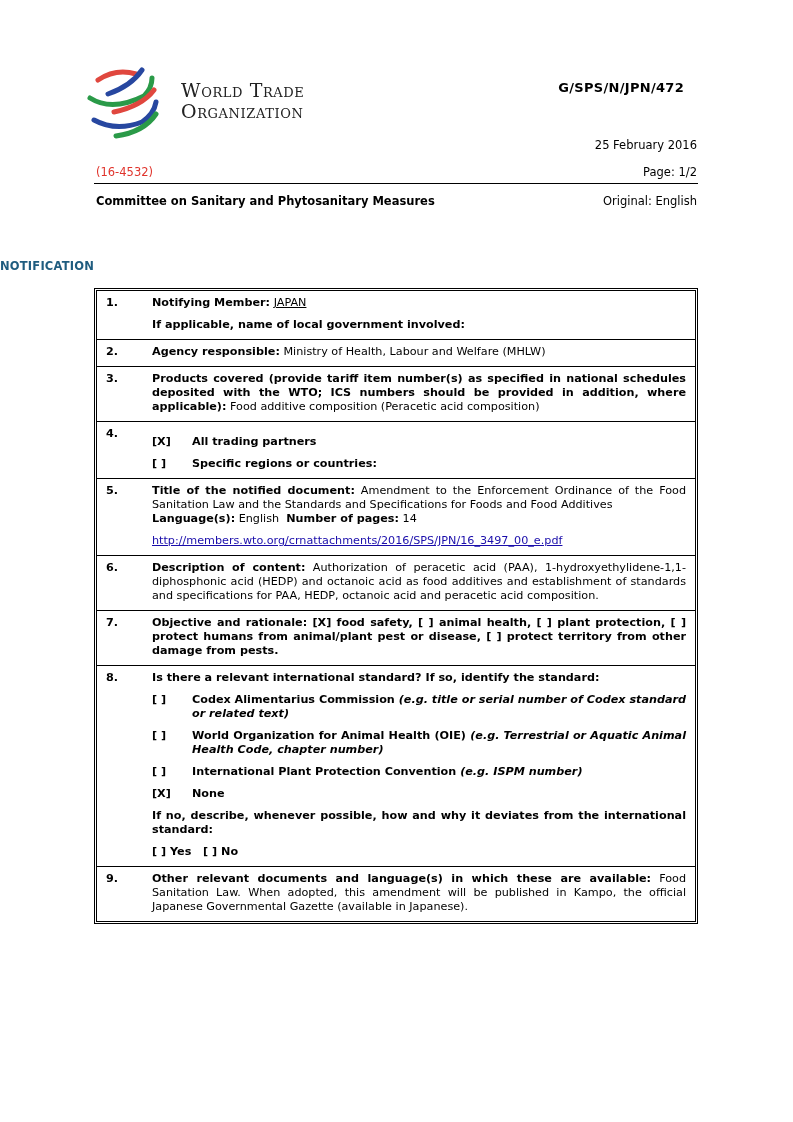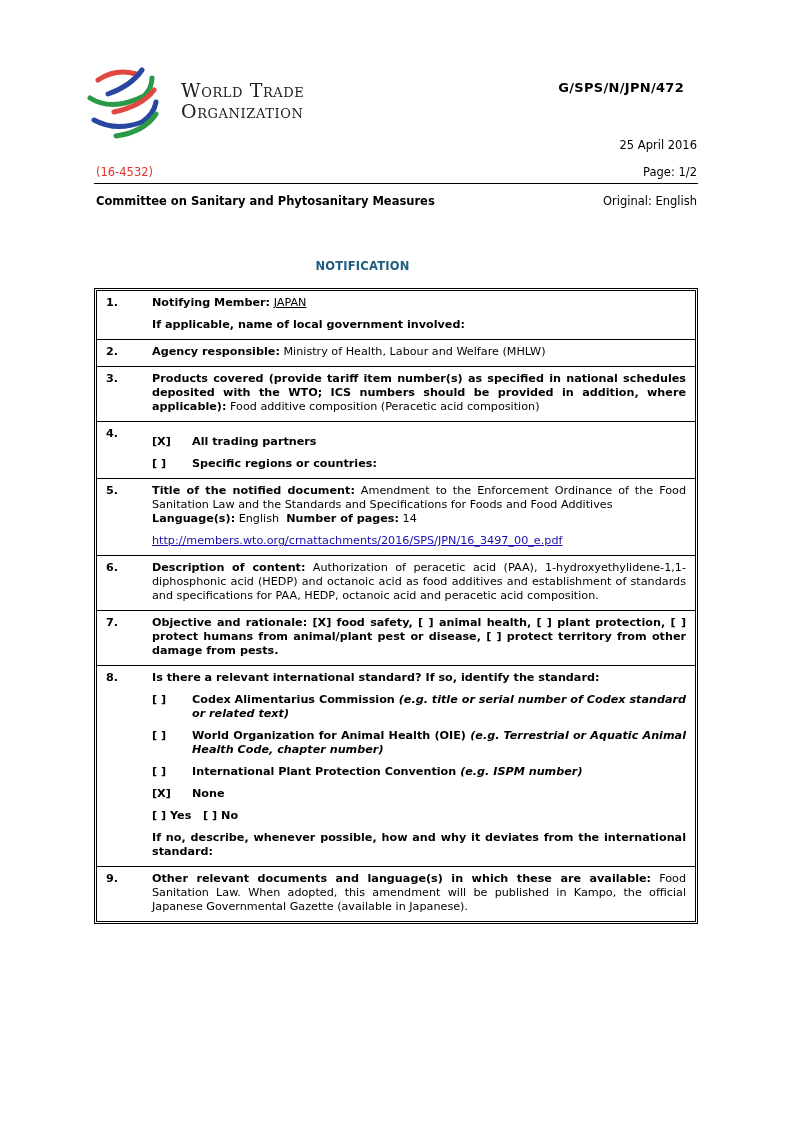--- a/index.html
+++ b/index.html
@@ -7,21 +7,21 @@
   .abs { position:absolute; }
   .logo { left:86px; top:62px; width:80px; height:80px; }
   .org-name { left:181px; top:80px; font-family:"DejaVu Serif", serif; font-size:17px; letter-spacing:0.6px; line-height:21px; color:#222; }
   .symbol { right:109px; top:80px; font-size:13px; font-weight:bold; letter-spacing:0.3px;text-align:center; }
   .date { right:96px; top:138px; font-size:11.5px; }
   .jobno { left:96px; top:165px; font-size:11.5px; color:#e0342c; }
   .page { right:96px; top:165px; font-size:11.5px; }
   .hrule { left:94px; top:183px; width:604px; height:0; border-top:1px solid #000; }
   .committee { left:96px; top:194px; font-size:11.5px; font-weight:bold; }
   .original { right:96px; top:194px; font-size:11.5px; }
-  .notif { left:0; width:725px; top:259px; text-align:center; font-size:11.5px; font-weight:bold; color:#1f5c7f; letter-spacing:0.2px; }
+  .notif { left:0; width:725px; top:259px; text-align:left; font-size:11.5px; font-weight:bold; color:#1f5c7f; letter-spacing:0.2px; }
 
   .tbl { left:94px; top:288px; width:604px; border:3px double #000; box-sizing:border-box; }
   .row { border-top:1px solid #000; padding:5px 9px 7px 9px; display:flex; font-size:11.2px; line-height:14px; }
   .row:first-child { border-top:none; }
   .num { width:46px; flex:none; font-weight:bold; }
   .cnt { flex:1; text-align:justify; }
   .cnt p { margin:0; }
   .gap { margin-top:8px !important; }
   .b { font-weight:bold;margin-top:8px; }
   .i { font-style:italic; }
@@ -41,21 +41,21 @@
   <path d="M28 50 Q56 44 68 28" stroke="#e0473e" stroke-width="5" fill="none" stroke-linecap="round"></path>
   <path d="M8 58 Q30 70 56 60 Q68 52 70 40" stroke="#2747a0" stroke-width="5" fill="none" stroke-linecap="round"></path>
   <path d="M30 74 Q58 70 70 52" stroke="#2a9a48" stroke-width="5" fill="none" stroke-linecap="round"></path>
 </svg>
 <div class="abs org-name">
   <div style="font-variant:small-caps;font-size:19px;">World Trade</div>
   <div style="font-variant:small-caps;font-size:19px;">Organization</div>
 </div>
 
 <div class="abs symbol">G/SPS/N/JPN/472</div>
-<div class="abs date">25 April 2016</div>
+<div class="abs date">25 February 2016</div>
 <div class="abs jobno">(16-4532)</div>
 <div class="abs page">Page: 1/2</div>
 <div class="abs hrule"></div>
 <div class="abs committee">Committee on Sanitary and Phytosanitary Measures</div>
 <div class="abs original">Original: English</div>
 <div class="abs notif">NOTIFICATION</div>
 
 <div class="abs tbl">
 
   <div class="row">
@@ -130,22 +130,22 @@
         <span class="lbl"><span>World Organization for Animal Health (OIE)</span> <span class="i">(e.g. Terrestrial or Aquatic Animal Health Code, chapter number)</span></span>
       </div>
       <div class="opt">
         <span class="box">[ ]</span>
         <span class="lbl"><span>International Plant Protection Convention</span> <span class="i">(e.g. ISPM number)</span></span>
       </div>
       <div class="opt">
         <span class="box">[X]</span>
         <span class="lbl">None</span>
       </div>
+      <p class="gap b">If no, describe, whenever possible, how and why it deviates from the international standard:</p>
       <p class="gap b"><span>[ ] Yes</span>&nbsp;&nbsp; <span>[ ] No</span></p>
-      <p class="gap b">If no, describe, whenever possible, how and why it deviates from the international standard:</p>
     </div>
   </div>
 
   <div class="row">
     <div class="num">9.</div>
     <div class="cnt">
         <p><span class="b">Other relevant documents and language(s) in which these are available:</span> <span>Food Sanitation Law. When adopted, this amendment will be published in Kampo, the official Japanese Governmental Gazette (available in Japanese).</span></p>
       </div>
   </div>
 

